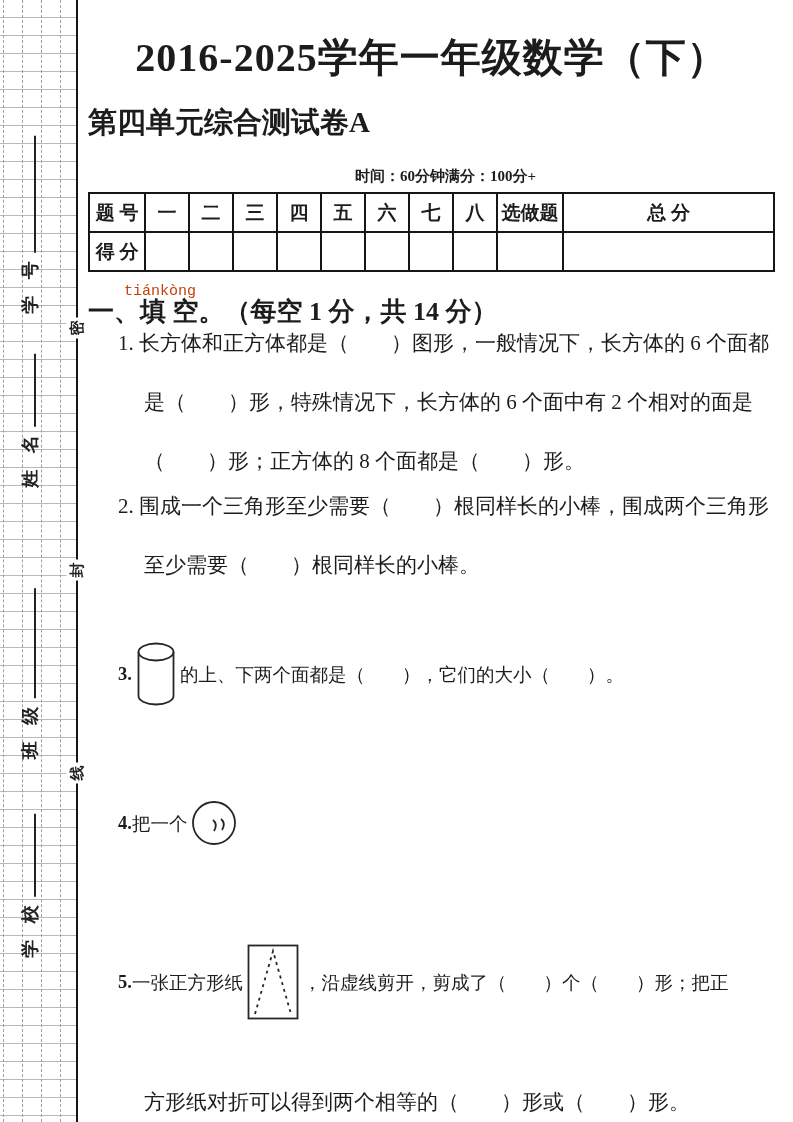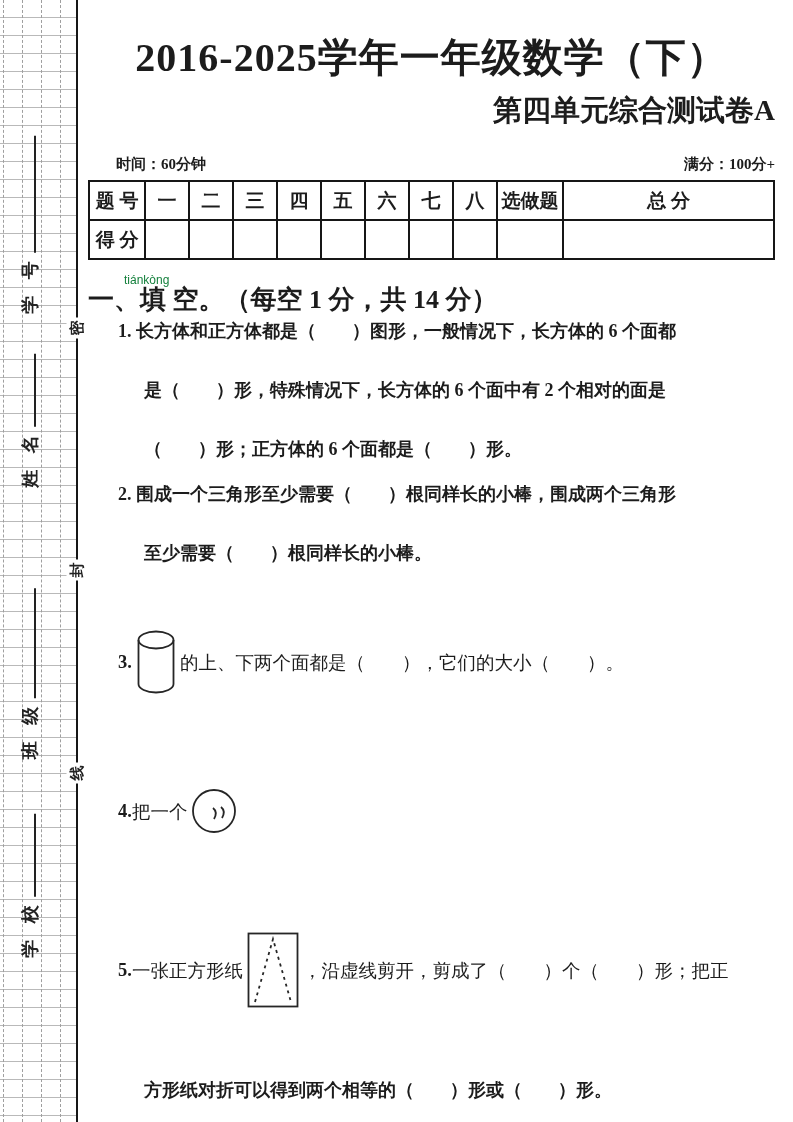--- a/index.html
+++ b/index.html
@@ -13,32 +13,32 @@
   .seal-line{position:absolute;left:76px;top:0;width:2px;height:1122px;background:#161616;}
   .mfield{position:absolute;left:30px;white-space:nowrap;transform:translate(-50%,-50%) rotate(-90deg);
           font-size:18px;font-weight:bold;letter-spacing:6px;color:#222;}
   .fline{display:inline-block;height:15px;border-bottom:2px solid #222;vertical-align:baseline;margin-left:2px;}
   .sealchar{position:absolute;left:77px;transform:translate(-50%,-50%) rotate(-90deg);
             background:#fff;font-size:15px;font-weight:bold;padding:1px 3px;color:#222;}
 
   
   .content{position:absolute;left:88px;top:0;width:687px;}
   .title{margin-top:34px;text-align:center;font-size:40px;line-height:48px;font-weight:900;letter-spacing:1px;}
-  .subtitle{margin-top:10px;text-align:right;font-size:29px;line-height:36px;font-weight:900;}
-  .meta{margin-top:26px;display:flex;justify-content:space-between;font-size:15px;font-weight:bold;line-height:20px;padding-left:28px;}
+  .subtitle{margin-top:22px;text-align:left;font-size:29px;line-height:36px;font-weight:900;}
+  .meta{margin-top:26px;display:flex;justify-content:center;font-size:15px;font-weight:bold;line-height:20px;padding-left:28px;}
 
   table.score{margin-top:6px;border-collapse:collapse;width:687px;table-layout:fixed;}
   table.score td{border:2px solid #161616;text-align:center;font-size:19px;font-weight:bold;
                  padding:0;height:37px;overflow:hidden;}
 
-  .pinyin{font-family:Liberation Sans, sans-serif;font-size:12px;color:#15803d;line-height:14px;}
+  .pinyin{font-family:Liberation Mono, monospace;font-size:15px;color:#c2410c;line-height:14px;}
   .py1{margin-top:13px;margin-left:36px;}
   .sec-head{font-size:26px;font-weight:bold;line-height:26px;white-space:nowrap;}
 
-  .qline{font-size:18px;line-height:37px;white-space:pre;font-weight:bold;}
+  .qline{font-size:21px;line-height:37px;white-space:pre;}
   .qfirst{padding-left:30px;}
   .qcont{padding-left:56px;margin-top:22px;}
   .qnum{font-weight:bold;}
   .qrow{display:flex;align-items:center;white-space:pre;font-size:18.5px;}
   .qrow .qnum{padding-left:30px;}
   .fig{flex:0 0 auto;margin:0 4px;}
   .fig svg{display:block;}
   svg .ln{fill:none;stroke:#262626;stroke-width:1.8;}
 </style>
 </head>
@@ -115,21 +115,21 @@
         <td></td>
       </tr>
     </tbody>
       </table>
 
     <div class="pinyin py1">tiánkòng</div>
     <div class="sec-head">一、填 空。（每空 1 分，共 14 分）</div>
 
     <div class="qline qfirst">1. 长方体和正方体都是（　　）图形，一般情况下，长方体的 6 个面都</div>
     <div class="qline qcont">是（　　）形，特殊情况下，长方体的 6 个面中有 2 个相对的面是</div>
-    <div class="qline qcont">（　　）形；正方体的 6 个面都是（　　）形。</div>
+    <div class="qline qcont">（　　）形；正方体的 8 个面都是（　　）形。</div>
 
     <div class="qline qfirst" style="margin-top:8px">2. 围成一个三角形至少需要（　　）根同样长的小棒，围成两个三角形</div>
     <div class="qline qcont">至少需要（　　）根同样长的小棒。</div>
 
     <div class="qrow" style="margin-top:16px">
       <span class="qnum">3.</span>
       <span class="fig">
         <svg width="40" height="64" viewBox="0 0 40 64">
           <ellipse class="ln" cx="20" cy="10" rx="17.5" ry="8.5"></ellipse>
           <path class="ln" d="M2.5 10 V54 M37.5 10 V54"></path>

